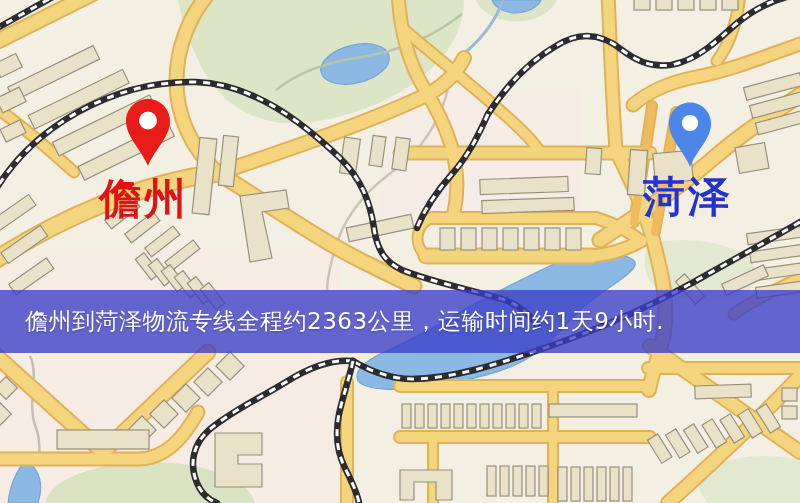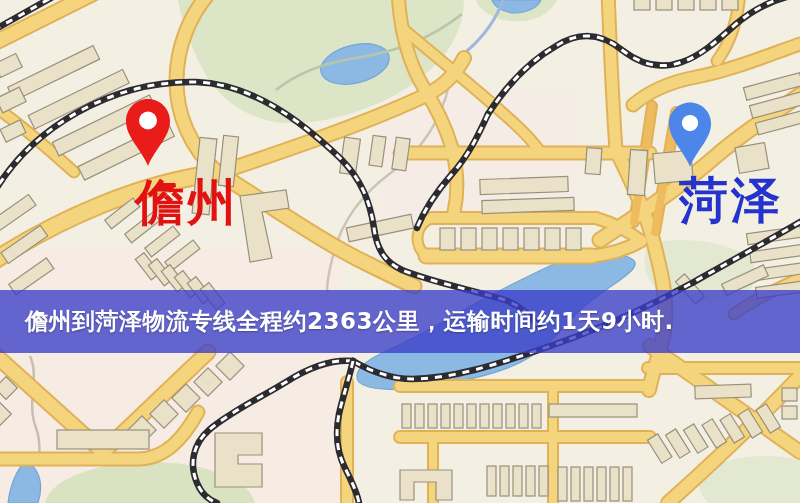--- a/index.html
+++ b/index.html
@@ -14,29 +14,29 @@
   .map-art{position:absolute;left:0;top:0;}
   .road-c{fill:none;stroke:var(--road-casing);stroke-linecap:round;}
   .road{fill:none;stroke:var(--road);stroke-linecap:round;}
   .road-o{fill:none;stroke:var(--road-orange);stroke-linecap:round;}
   .rail-b{fill:none;stroke:var(--rail);stroke-width:6.5;stroke-linecap:round;}
   .rail-w{fill:none;stroke:#ffffff;stroke-width:3;stroke-dasharray:7 7;}
   .bld{fill:var(--building);stroke:var(--building-stroke);stroke-width:1.2;}
   .park{fill:var(--park);stroke:none;}
   .water{fill:var(--water);stroke:#74a6d4;stroke-width:1.2;}
   .banner{position:absolute;left:0;top:290px;width:800px;height:63px;background:var(--banner-bg);
-    display:flex;align-items:center;padding-left:25px;font-weight:bold;}
+    display:flex;align-items:center;padding-left:25px;}
   .banner-text{color:var(--banner-text);font-size:23px;letter-spacing:0.5px;white-space:nowrap;
     text-shadow:0 1px 2px rgba(0,0,0,0.3);}
   .pin{position:absolute;}
   .pin-origin{left:124px;top:98px;}
   .pin-dest{left:667px;top:101px;}
   .pin-origin svg path{fill:var(--origin-pin);}
   .pin-dest svg path{fill:var(--dest-pin);}
-  .city-label{position:absolute;font-size:49px;font-weight:bold;letter-spacing:3px;line-height:1;margin-left:36px;}
+  .city-label{position:absolute;font-size:42px;font-weight:bold;letter-spacing:3px;line-height:1;}
   .label-origin{left:99px;top:178px;color:var(--origin-label);}
   .label-dest{left:643px;top:176px;color:var(--dest-label);text-align:center;}
 </style>
 </head>
 <body>
 
 <div class="map">
   <svg class="map-art" width="800" height="503" viewBox="0 0 800 503">
 
     <rect x="0" y="0" width="800" height="503" fill="#f4efe3"></rect>

